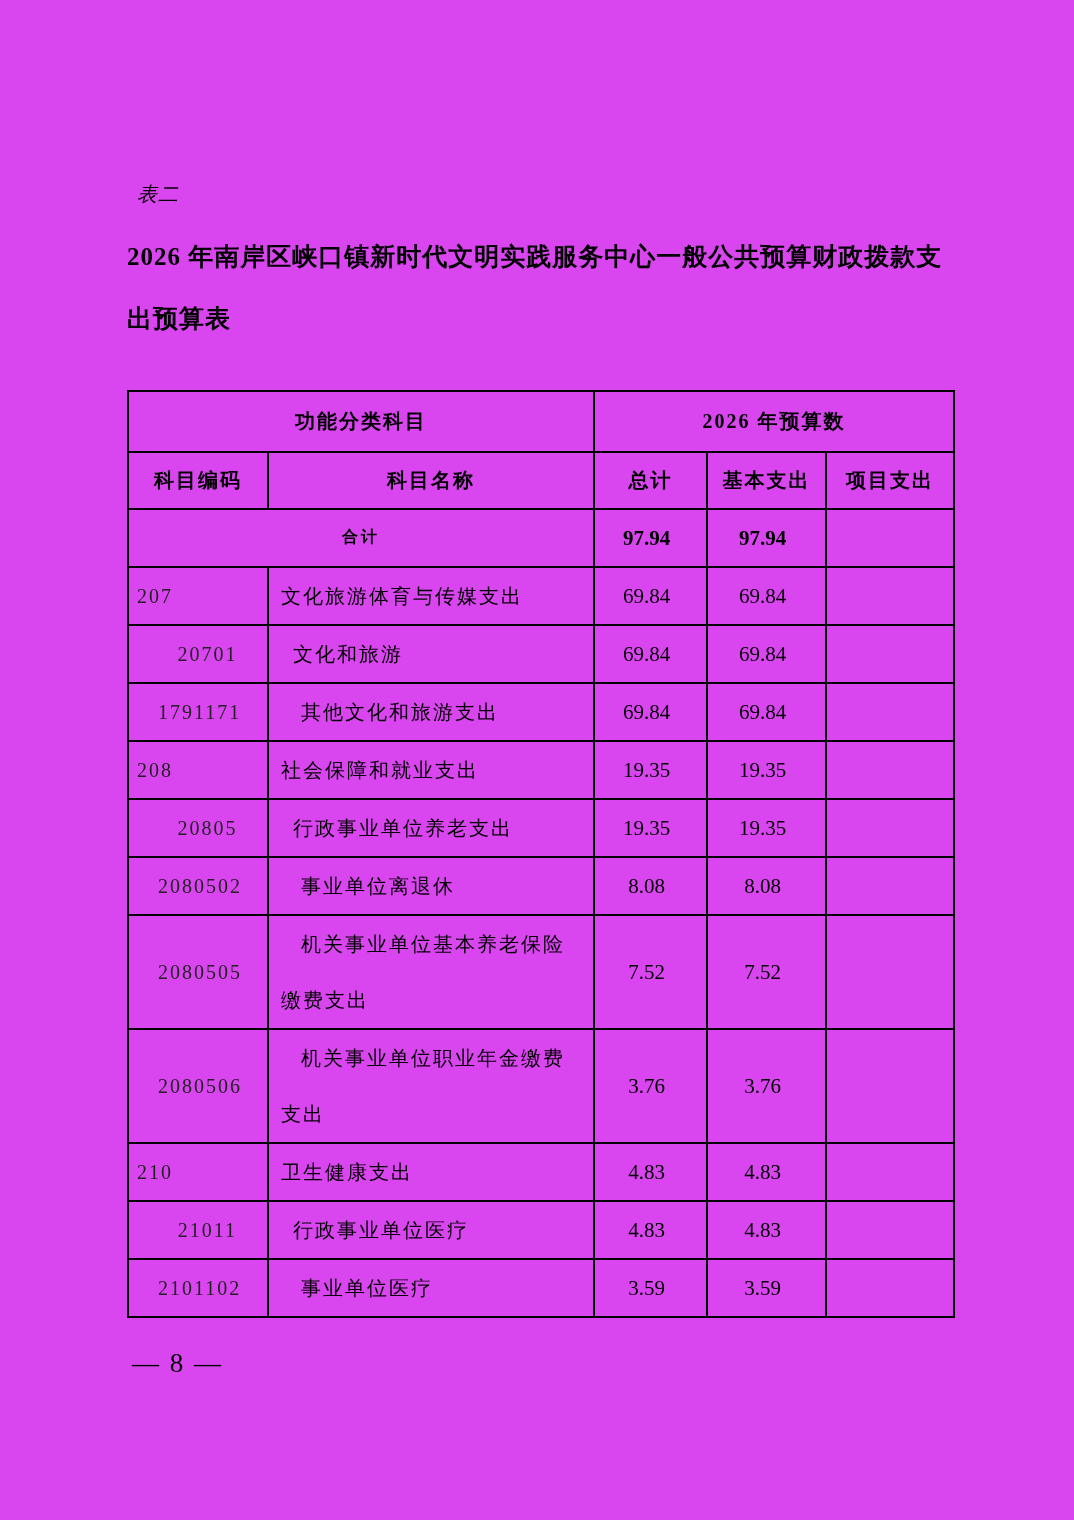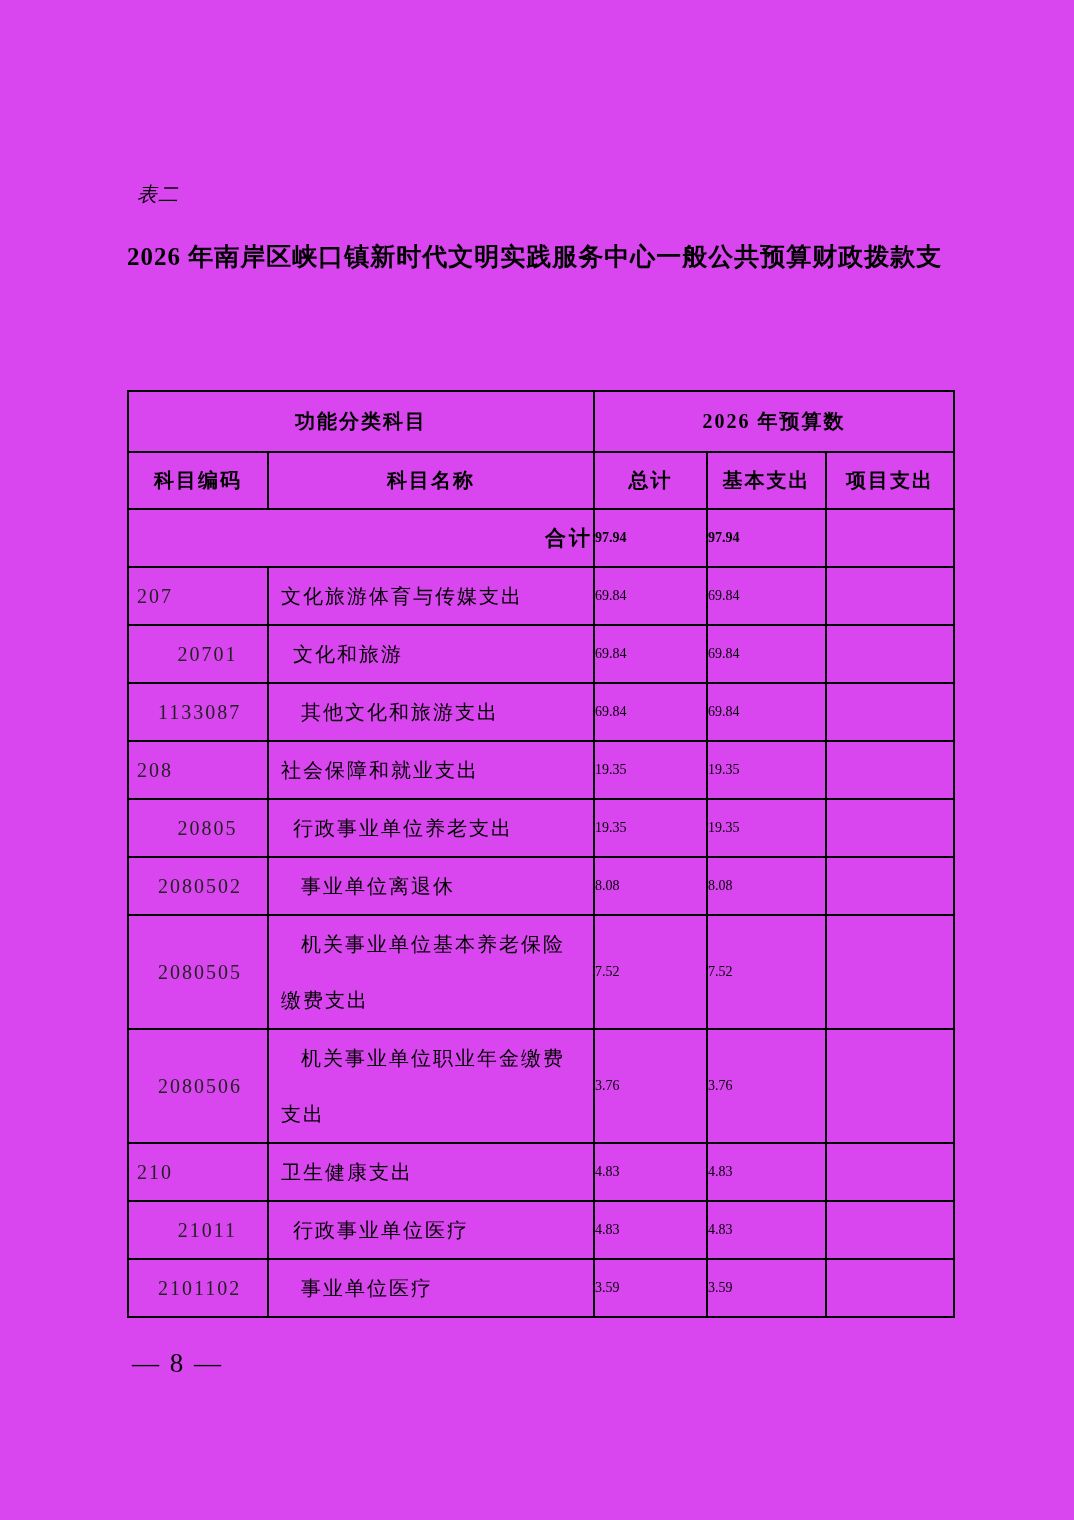--- a/index.html
+++ b/index.html
@@ -50,40 +50,41 @@
   td.code.lvl2{padding-left:19px;text-align:center;}
   td.code.lvl3{padding-left:29px;}
   td.name{
     text-align:left;letter-spacing:2px;line-height:56px;
     padding-left:12px;padding-right:23px;
   }
   td.name.lvl1{text-indent:0;}
   td.name.lvl2{text-indent:12px;}
   td.name.lvl3{text-indent:20px;}
   td.num{
-    text-align:left;padding-right:8px;font-size:14px;line-height:56px;
+    text-align:center;padding-right:8px;font-size:21px;line-height:56px;
   }
   tr.total-row td{font-weight:bold;}
   td.total-label{
-    text-align:right;letter-spacing:3px;line-height:56px;font-size:21px;
+    text-align:center;letter-spacing:3px;line-height:56px;font-size:16px;font-family:Liberation Mono, monospace;
   }
   .page-number{
     position:absolute;left:132px;top:1348px;
     font-size:27px;letter-spacing:2px;
   }
 </style>
 </head>
 <body>
 
 <div class="sheet">
 
   <div class="doc-tag">表二</div>
 
   <div class="doc-title">
     <div>2026 年南岸区峡口镇新时代文明实践服务中心一般公共预算财政拨款支</div>
+    <div>出预算表</div>
   </div>
 
 
   <table class="budget-table">
     <colgroup>
       <col style="width:140px">
       <col style="width:326px">
       <col style="width:113px">
       <col style="width:119px">
       <col style="width:128px">
@@ -116,21 +117,21 @@
           <td class="num"></td>
         </tr>
         <tr>
           <td class="code lvl2">20701</td>
           <td class="name lvl2">文化和旅游</td>
           <td class="num">69.84</td>
           <td class="num">69.84</td>
           <td class="num"></td>
         </tr>
         <tr>
-          <td class="code lvl3">1133087</td>
+          <td class="code lvl3">1791171</td>
           <td class="name lvl3">其他文化和旅游支出</td>
           <td class="num">69.84</td>
           <td class="num">69.84</td>
           <td class="num"></td>
         </tr>
         <tr>
           <td class="code lvl1">208</td>
           <td class="name lvl1">社会保障和就业支出</td>
           <td class="num">19.35</td>
           <td class="num">19.35</td>

